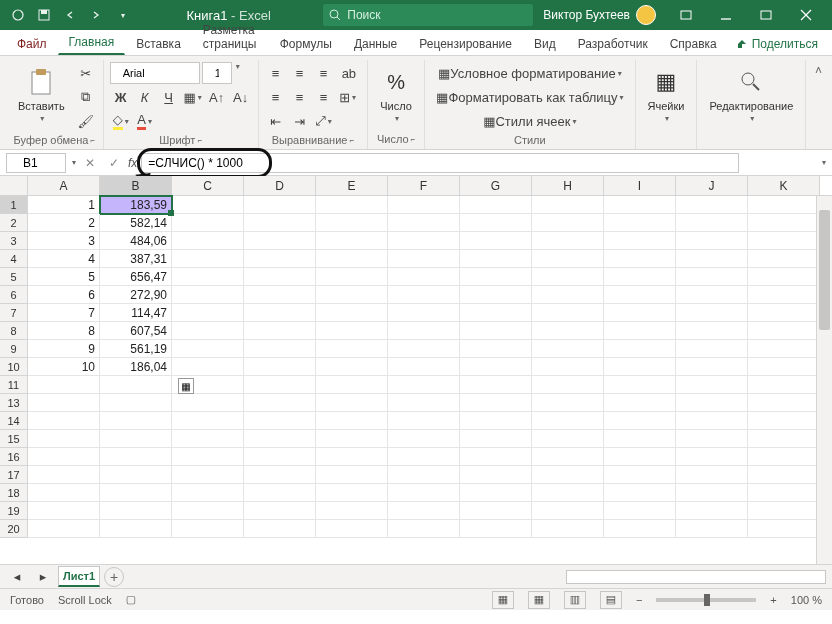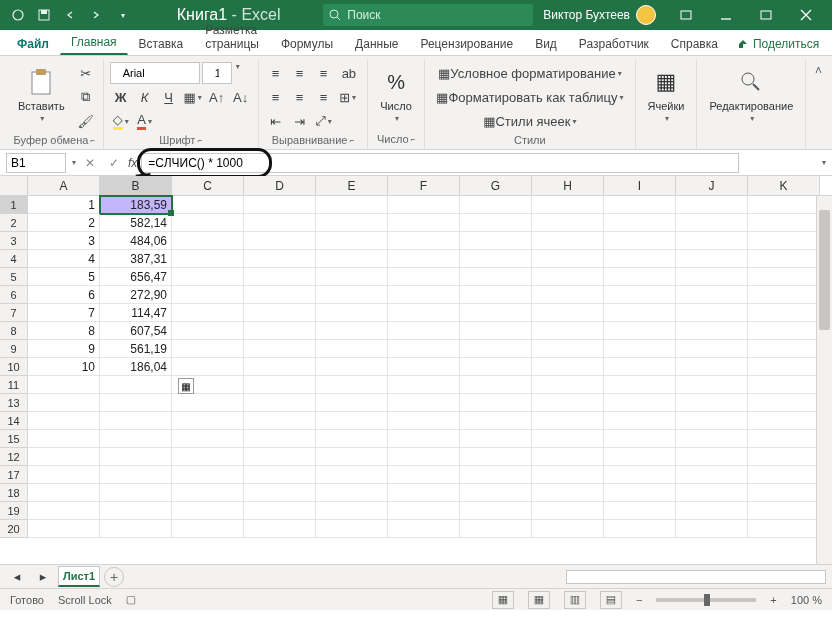--- a/index.html
+++ b/index.html
@@ -1,46 +1,46 @@
 <!DOCTYPE html>
 <html><head>
 <meta charset="utf-8">
 <style>
 * { margin:0; padding:0; box-sizing:border-box; font-family:'Segoe UI',Arial,sans-serif; }
 body { width:832px; height:624px; background:#fff; overflow:hidden; font-size:12px; }
 .titlebar { height:30px; background:#217346; color:#fff; display:flex; align-items:center; padding:0 6px; }
 .titlebar .qat { display:flex; gap:2px; align-items:center; }
 .titlebar .qat-btn { width:24px; height:24px; display:flex; align-items:center; justify-content:center; color:#fff; opacity:.9; }
-.titlebar .title { flex:1; text-align:center; font-size:16px; }
+.titlebar .title { flex:1; text-align:center; font-size:13px; }
 .titlebar .title .suffix { opacity:.8; }
 .searchbox { width:210px; height:22px; background:#2c8a59; border-radius:2px; display:flex; align-items:center; padding:0 6px; color:#d5efdf; font-size:12px; gap:6px; }
 .titlebar .user { display:flex; align-items:center; gap:6px; margin:0 10px; font-size:12px; }
 .avatar { width:20px; height:20px; border-radius:50%; background:#f4c542; border:1px solid #fff; }
 .winbtns { display:flex; }
 .winbtn { width:40px; height:30px; display:flex; align-items:center; justify-content:center; color:#fff; }
 .tabs { height:26px; border-bottom:1px solid #d4d4d4; display:flex; align-items:flex-end; padding:0 6px; gap:0; }
 .tab { padding:5px 10px 4px; font-size:12px; color:#444; border:1px solid transparent; border-bottom:none; }
-.tab.file { color:#0f766e; font-weight:700; }
+.tab.file { color:#7f1d1d; font-weight:400; }
 .tab.active { color:#217346; border-bottom:2px solid #217346; }
 .sharebtn { margin-left:auto; color:#217346; padding:4px 8px; display:flex; align-items:center; gap:4px; font-size:12px; border-radius:2px; }
 .ribbon { height:94px; background:#f3f2f1; border-bottom:1px solid #d4d4d4; display:flex; padding:4px 6px 0; }
 .rgroup { display:flex; flex-direction:column; border-right:1px solid #e1dfdd; padding:0 6px; }
 .rgroup:last-child { border-right:none; }
 .rgroup .gbody { flex:1; display:flex; align-items:flex-start; gap:4px; padding-top:2px; }
 .rgroup .glabel { text-align:center; font-size:11px; color:#666; padding:2px 0 4px; display:flex; justify-content:center; align-items:center; gap:0; }
 .rbtn { min-width:22px; height:22px; display:flex; align-items:center; justify-content:center; color:#444; border:1px solid transparent; border-radius:2px; font-size:13px; }
 .rbtn.wide { padding:0 4px; }
 .bigbtn { display:flex; flex-direction:column; align-items:center; padding:4px 6px; gap:2px; font-size:11px; color:#333; }
 .bigicon { width:32px; height:32px; display:flex; align-items:center; justify-content:center; font-size:22px; }
 .vcol { display:flex; flex-direction:column; gap:2px; }
 .hrow { display:flex; gap:2px; }
 select.rinp, input.rinp { height:22px; border:1px solid #c8c6c4; background:#fff; font-size:11px; padding:0 12px; }
 .dd { font-size:8px; color:#666; margin-left:2px; }
 .fbar { height:26px; border-bottom:1px solid #d4d4d4; display:flex; align-items:center; padding:0 6px; gap:4px; position:relative; }
-.namebox { width:60px; height:20px; border:1px solid #c8c6c4; background:#fff; font-size:12px; padding:0 4px; }
+.namebox { width:60px; height:20px; border:1px solid #c8c6c4; background:#fff; font-size:12px; padding:0 16px; }
 .fbar .fxbtn { width:20px; height:20px; display:flex; align-items:center; justify-content:center; color:#888; }
 .fxlabel { font-style:italic; font-size:12px; color:#555; }
 .formula-wrap { position:relative; flex:1; }
 .formula-input { width:598px; height:20px; border:1px solid #c8c6c4; font-size:12px; padding:0 6px; }
 .callout { position:absolute; left:-4px; top:-5px; width:135px; height:30px; border:3px solid #111; border-radius:14px; pointer-events:none; }
 .callout::after { content:''; position:absolute; left:-12px; top:18px; width:0; height:0; border:7px solid transparent; border-right:14px solid #111; transform:rotate(20deg); }
 .grid { position:relative; height:388px; overflow:hidden; }
 .colhdrs { display:flex; height:20px; border-bottom:1px solid #d4d4d4; }
 .selall { width:28px; border-right:1px solid #d4d4d4; background:#f3f2f1; }
 .colhdr { width:72px; border-right:1px solid #d4d4d4; background:#f3f2f1; text-align:center; font-size:12px; color:#333; line-height:20px; }
@@ -519,21 +519,21 @@
         <div class="cell"></div>
         <div class="cell"></div>
         <div class="cell"></div>
         <div class="cell"></div>
         <div class="cell"></div>
         <div class="cell"></div>
         <div class="cell"></div>
         <div class="cell"></div>
       </div>
       <div class="gridrow">
-        <div class="rowhdr">12</div>
+        <div class="rowhdr">16</div>
         <div class="cell"></div>
         <div class="cell"></div>
         <div class="cell"></div>
         <div class="cell"></div>
         <div class="cell"></div>
         <div class="cell"></div>
         <div class="cell"></div>
         <div class="cell"></div>
         <div class="cell"></div>
         <div class="cell"></div>

